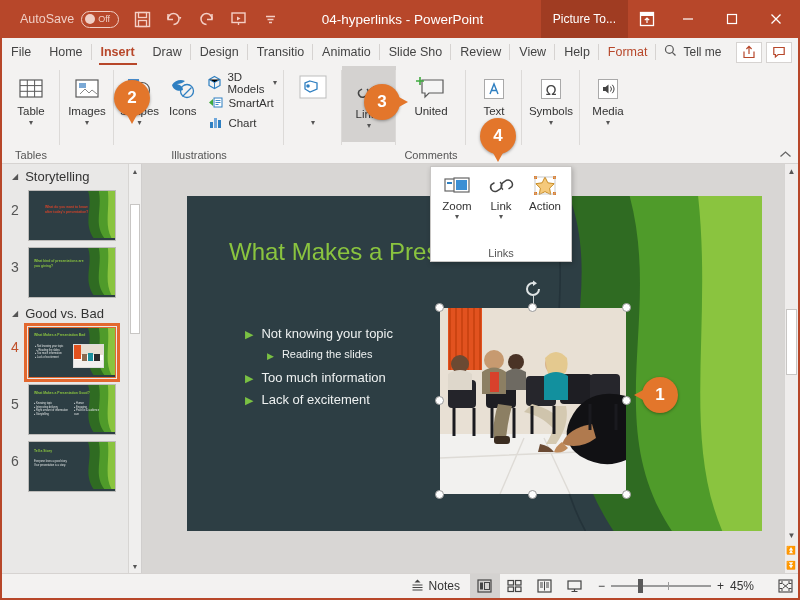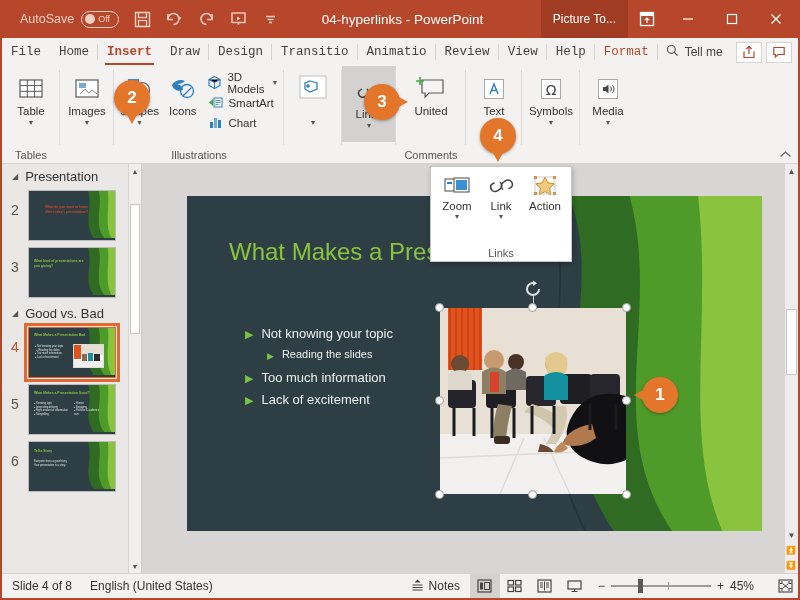--- a/index.html
+++ b/index.html
@@ -33,21 +33,21 @@
   #pictools { background:#a03c22; height:100%; display:flex;align-items:center;
               padding:0 12px; font-size:12px; color:#fff;}
   .ribbondisp { width:38px;height:100%;display:flex;align-items:center;justify-content:center;}
   .wbtn { width:44px;height:100%;display:flex;align-items:center;justify-content:center;
           font-size:14px;color:#fff;}
 
   
   #tabsrow { height:28px; background:#f3f2f1; display:flex; align-items:stretch;
              position:relative; }
   .tab { padding:5px 9px; display:flex; align-items:center; font-size:12.5px; color:#444;
-         position:relative; white-space:nowrap;font-family:Liberation Mono, monospace;}
+         position:relative; white-space:nowrap;}
   .tab.sep::after{content:"";position:absolute;right:0;top:6px;bottom:6px;width:1px;background:#d6d3d1;}
   .tab.active { color:#b7472a; font-weight:bold; }
   .tab.active::before{content:"";position:absolute;left:7px;right:7px;bottom:1px;height:2.5px;
                       background:#b7472a;}
   .tab.fmt { color:#b7472a; }
   .tellme { display:flex;align-items:center;gap:6px;padding:0 8px;color:#444;}
   .tabright { margin-left:auto; display:flex; align-items:center; gap:4px; padding-right:6px;}
   .sqbtn { width:26px;height:21px;border:1px solid #d6d3d1;background:#fff;
            display:flex;align-items:center;justify-content:center;}
 
@@ -243,20 +243,21 @@
 </div>
 
 <div id="tabsrow">
   <div class="tab">File</div>
   <div class="tab sep">Home</div>
   <div class="tab active">Insert</div>
   <div class="tab sep">Draw</div>
   <div class="tab sep">Design</div>
   <div class="tab sep">Transitio</div>
   <div class="tab sep">Animatio</div>
+  <div class="tab sep">Slide Sho</div>
   <div class="tab sep">Review</div>
   <div class="tab sep">View</div>
   <div class="tab sep">Help</div>
   <div class="tab fmt sep">Format</div>
   <div class="tellme">
     <span>
       <svg width="13" height="13" viewBox="0 0 13 13">
           <circle cx="5.4" cy="5.4" r="3.9" fill="none" stroke="#555" stroke-width="1.2"></circle>
           <path d="M8.3 8.3l3.2 3.2" stroke="#555" stroke-width="1.2"></path>
         </svg>
@@ -521,21 +522,21 @@
 <div class="badge right" style="left:362px; top:84px;">3</div>
 <div class="badge down" style="left:478px; top:118px;">4</div>
 <div class="badge left" style="left:640px; top:377px;">1</div>
 
 <div id="main">
 
   <div id="thumbs">
 
     <div class="section">
       <span class="tri">◢</span>
-      <span>Presentation</span>
+      <span>Storytelling</span>
     </div>
 
     <div class="thumbrow">
       <div class="thumbnum">2</div>
       <div class="thumbframe">
         <div class="slidebg">
           <svg class="greenwave" viewBox="0 0 40 52" preserveAspectRatio="none">
             <path d="M10 0 C16 18 4 34 16 52 L40 52 L40 0 Z" fill="#2f6b22"></path>
             <path d="M22 0 C26 20 16 36 28 52 L40 52 L40 0 Z" fill="#4f9b2a"></path>
             <path d="M32 0 C34 20 28 38 36 52 L40 52 L40 0 Z" fill="#8ac43f"></path>
@@ -720,24 +721,20 @@
       <div style="position:absolute;bottom:0;left:0;right:0">
         <div class="cbtn">▼</div>
         <div class="cbtn">⏫</div>
         <div class="cbtn">⏬</div>
       </div>
     </div>
   </div>
 </div>
 
 <div id="status">
-  <div class="left">
-    <span>Slide 4 of 8</span>
-    <span>English (United States)</span>
-  </div>
   <div class="right">
     <div class="notesbtn">
       <span>
         <svg width="13" height="13" viewBox="0 0 13 13">
             <path d="M6.5 1.5l3 3h-6z" fill="#444"></path>
             <path d="M1.5 7h10M1.5 9.5h10M1.5 12h10" stroke="#444" stroke-width="1.1"></path>
           </svg>
       </span>
       <span>Notes</span>
     </div>

